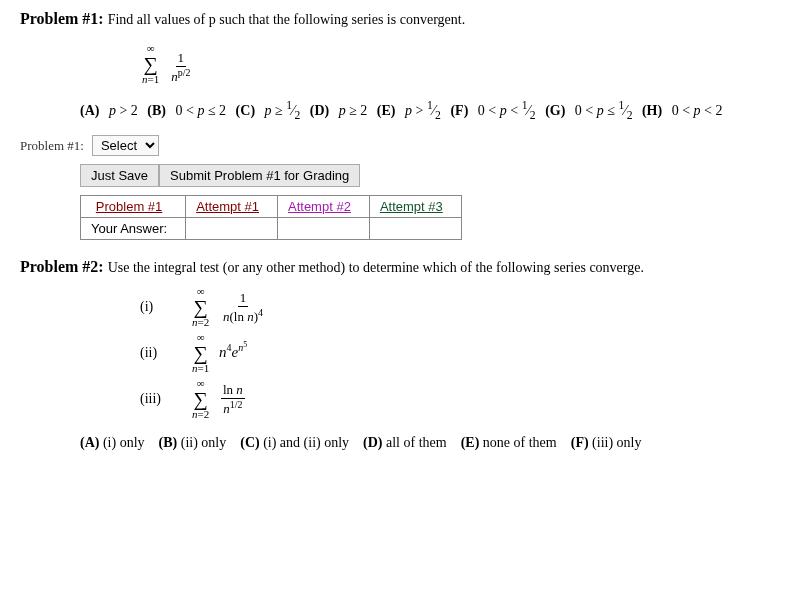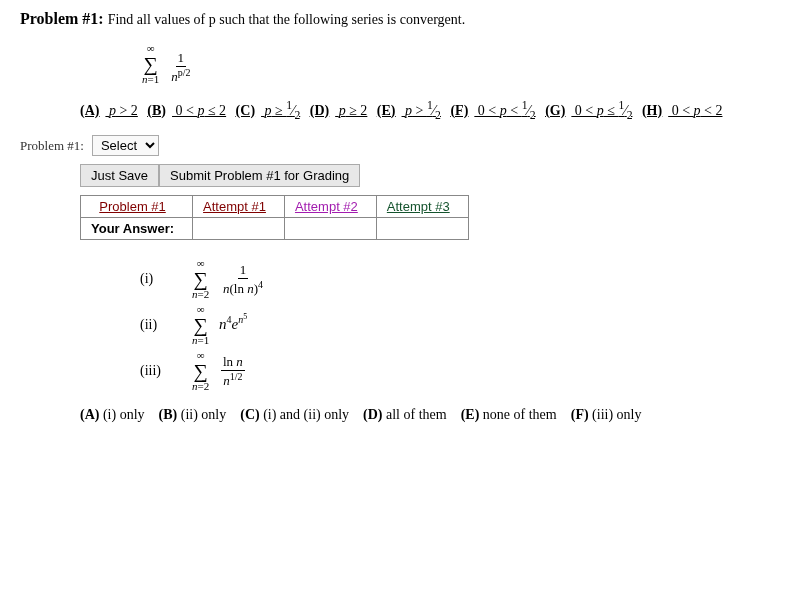--- a/index.html
+++ b/index.html
@@ -21,21 +21,20 @@
       margin: 10px 0 10px 120px;
       font-size: 16px;
     }
     .answers-line {
       margin: 10px 0 10px 60px;
       font-size: 14px;
       line-height: 1.8;
     }
     .answers-line span {
       margin-right: 6px;
-      text-decoration: underline;
     }
     .problem-row {
       display: flex;
       align-items: center;
       margin: 8px 0 8px 0;
       font-size: 14px;
     }
     .problem-label {
       font-size: 13px;
       color: #333;
@@ -71,21 +70,21 @@
       padding: 3px 18px 3px 10px;
       font-family: Arial, sans-serif;
     }
     table.attempts-table th {
       font-weight: normal;
       text-decoration: underline;
       background: #fff;
       color: #800000;
     }
     table.attempts-table td:first-child {
-      font-weight: bold;
+      font-weight: normal;
       margin-top: 24px;
     }
     .problem2-block {
       margin-top: 18px;
     }
     .series-list {
       margin: 10px 0 10px 120px;
       font-size: 15px;
       line-height: 2.2;
     }
@@ -215,20 +214,24 @@
         <td>Your Answer:</td>
         <td></td>
         <td></td>
         <td></td>
       </tr>
     </tbody>
   </table>
 </div>
 
 <div class="problem2-block">
+  <div class="problem-title">
+    <span class="bold">Problem #2:</span>
+    <span style="font-weight:normal; font-size:14px;">Use the integral test (or any other method) to determine which of the following series converge.</span>
+  </div>
 
   <div class="series-list">
 
     <div class="series-item">
       <span class="series-label">(i)</span>
       <span>
         <span class="sigma-wrapper">
           <span class="sigma-top">∞</span>
           <span class="sigma-sym">∑</span>
           <span class="sigma-bottom"><i>n</i>=2</span>

